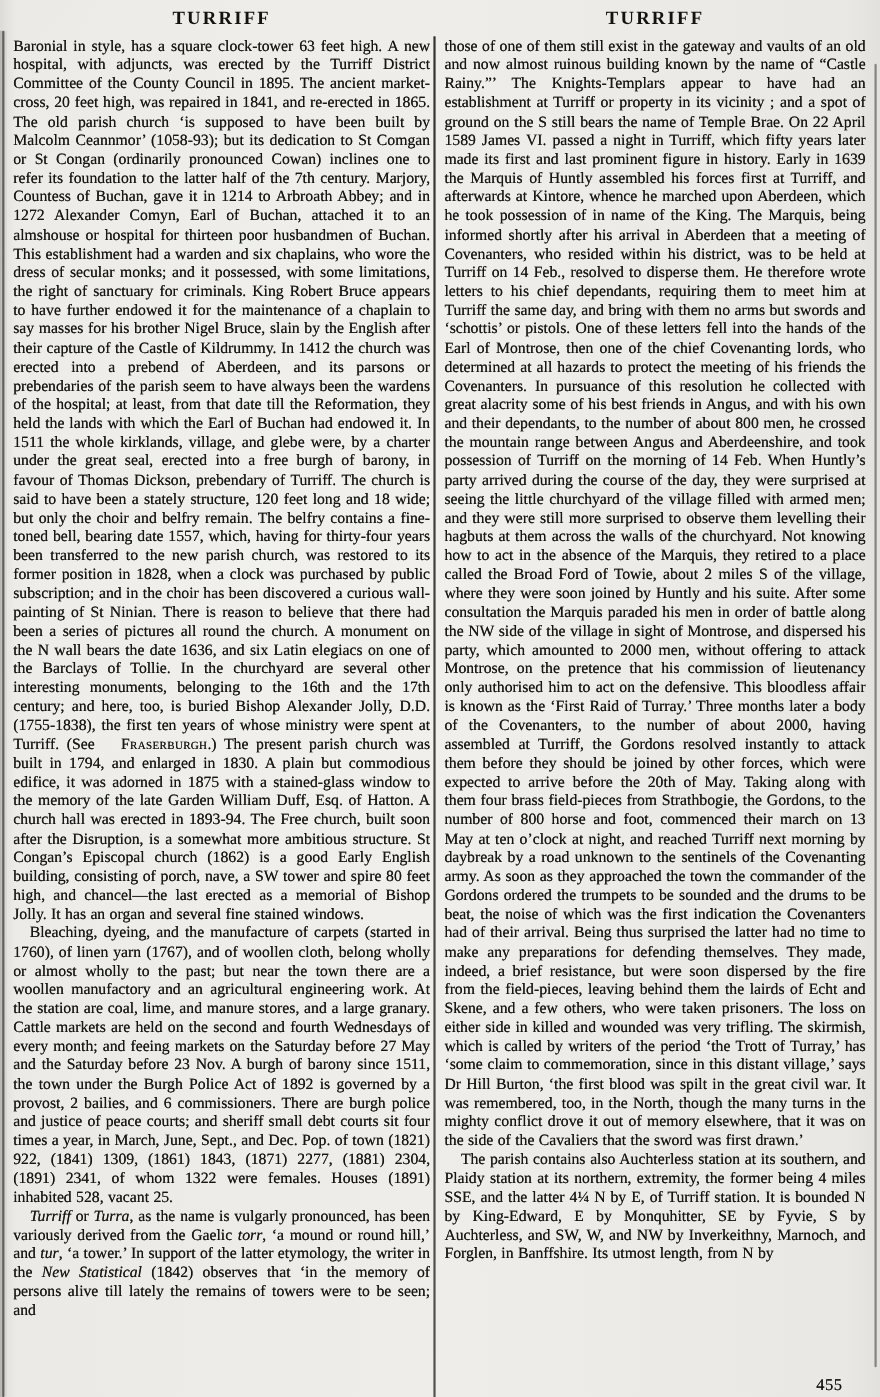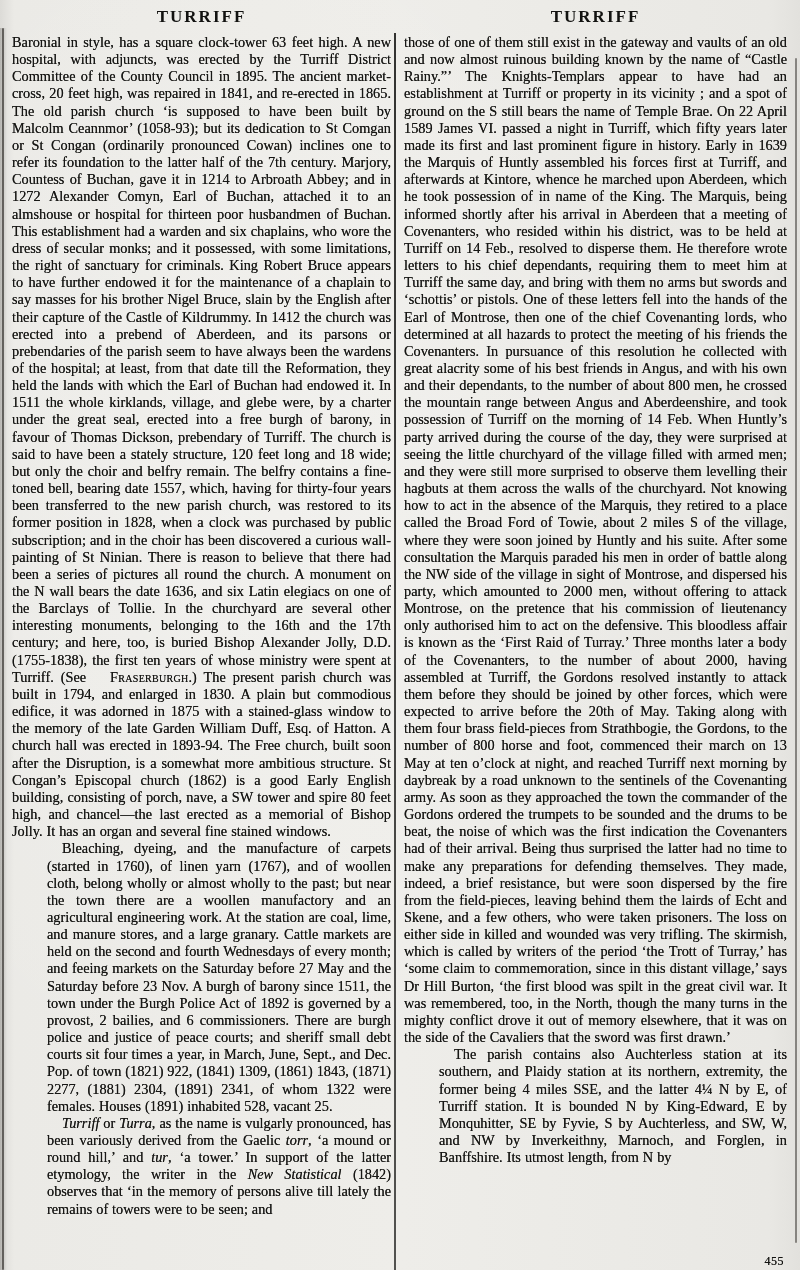--- a/index.html
+++ b/index.html
@@ -41,36 +41,36 @@
     overflow: hidden;
     text-align: justify;
     font-size: 14.3px;
     line-height: 17.15px;
     hyphens: auto;
     -webkit-hyphens: auto;
     word-spacing: 0.4px;
     text-shadow: 0 0 0.45px rgba(20,20,18,0.85);
   }
   .para { margin: 0; }
-  .para.indent { text-indent: 15px; margin-left: 35px; }
+  .para.indent { text-indent: 15px; }
   .it { font-style: italic; }
   .sc { font-variant: small-caps; letter-spacing: 0.3px; margin-left: 17px; }
   .divider {
     position: absolute;
     left: 394px;
     top: 33px;
     bottom: 0;
     width: 1.6px;
     background: linear-gradient(180deg, rgba(30,30,28,0.9), rgba(30,30,28,0.75));
   }
   .page-number {
     position: absolute;
-    right: 16px;
+    right: 34px;
     bottom: 1px;
-    font-size: 12px;
+    font-size: 15px;
     letter-spacing: 0.5px;
     color: #141412;
     text-shadow: 0 0 0.45px rgba(20,20,18,0.85);
   }
   .edge-artifact-left {
     position: absolute;
     left: 2px;
     top: 28px;
     bottom: 0;
     width: 2px;

